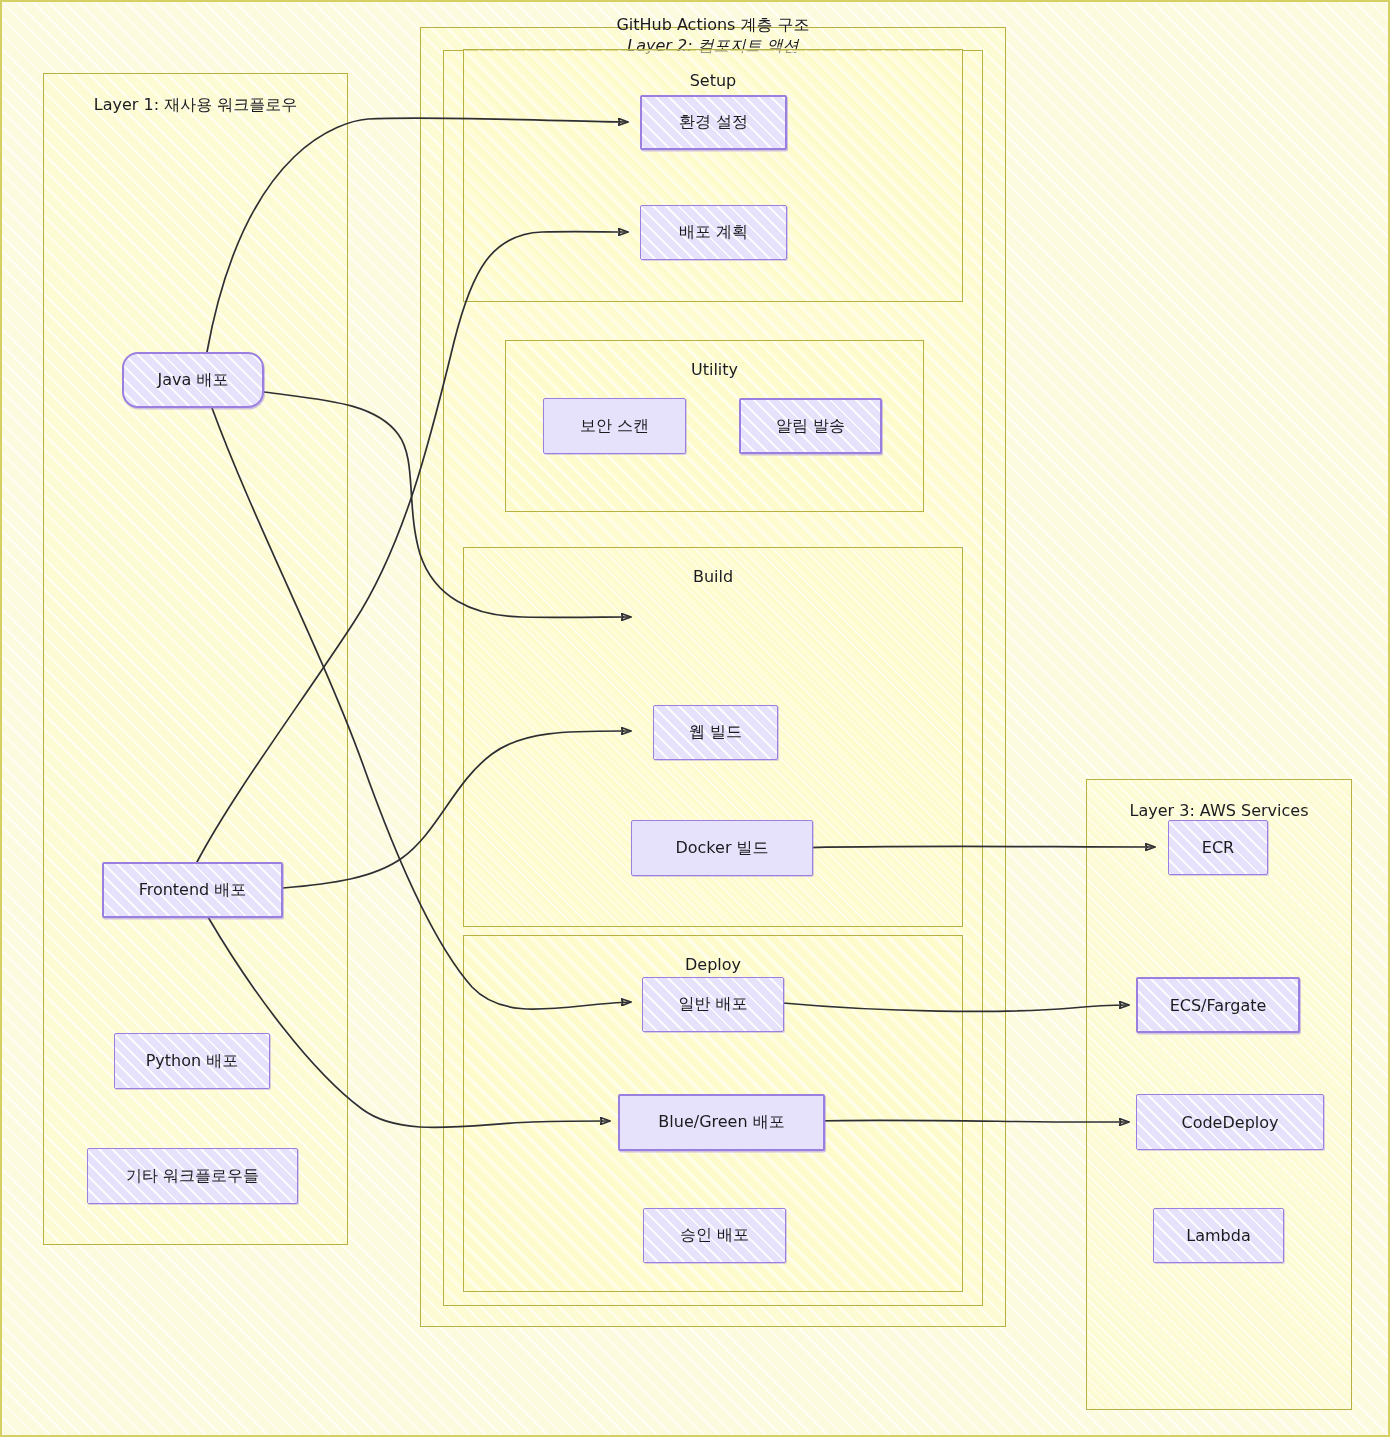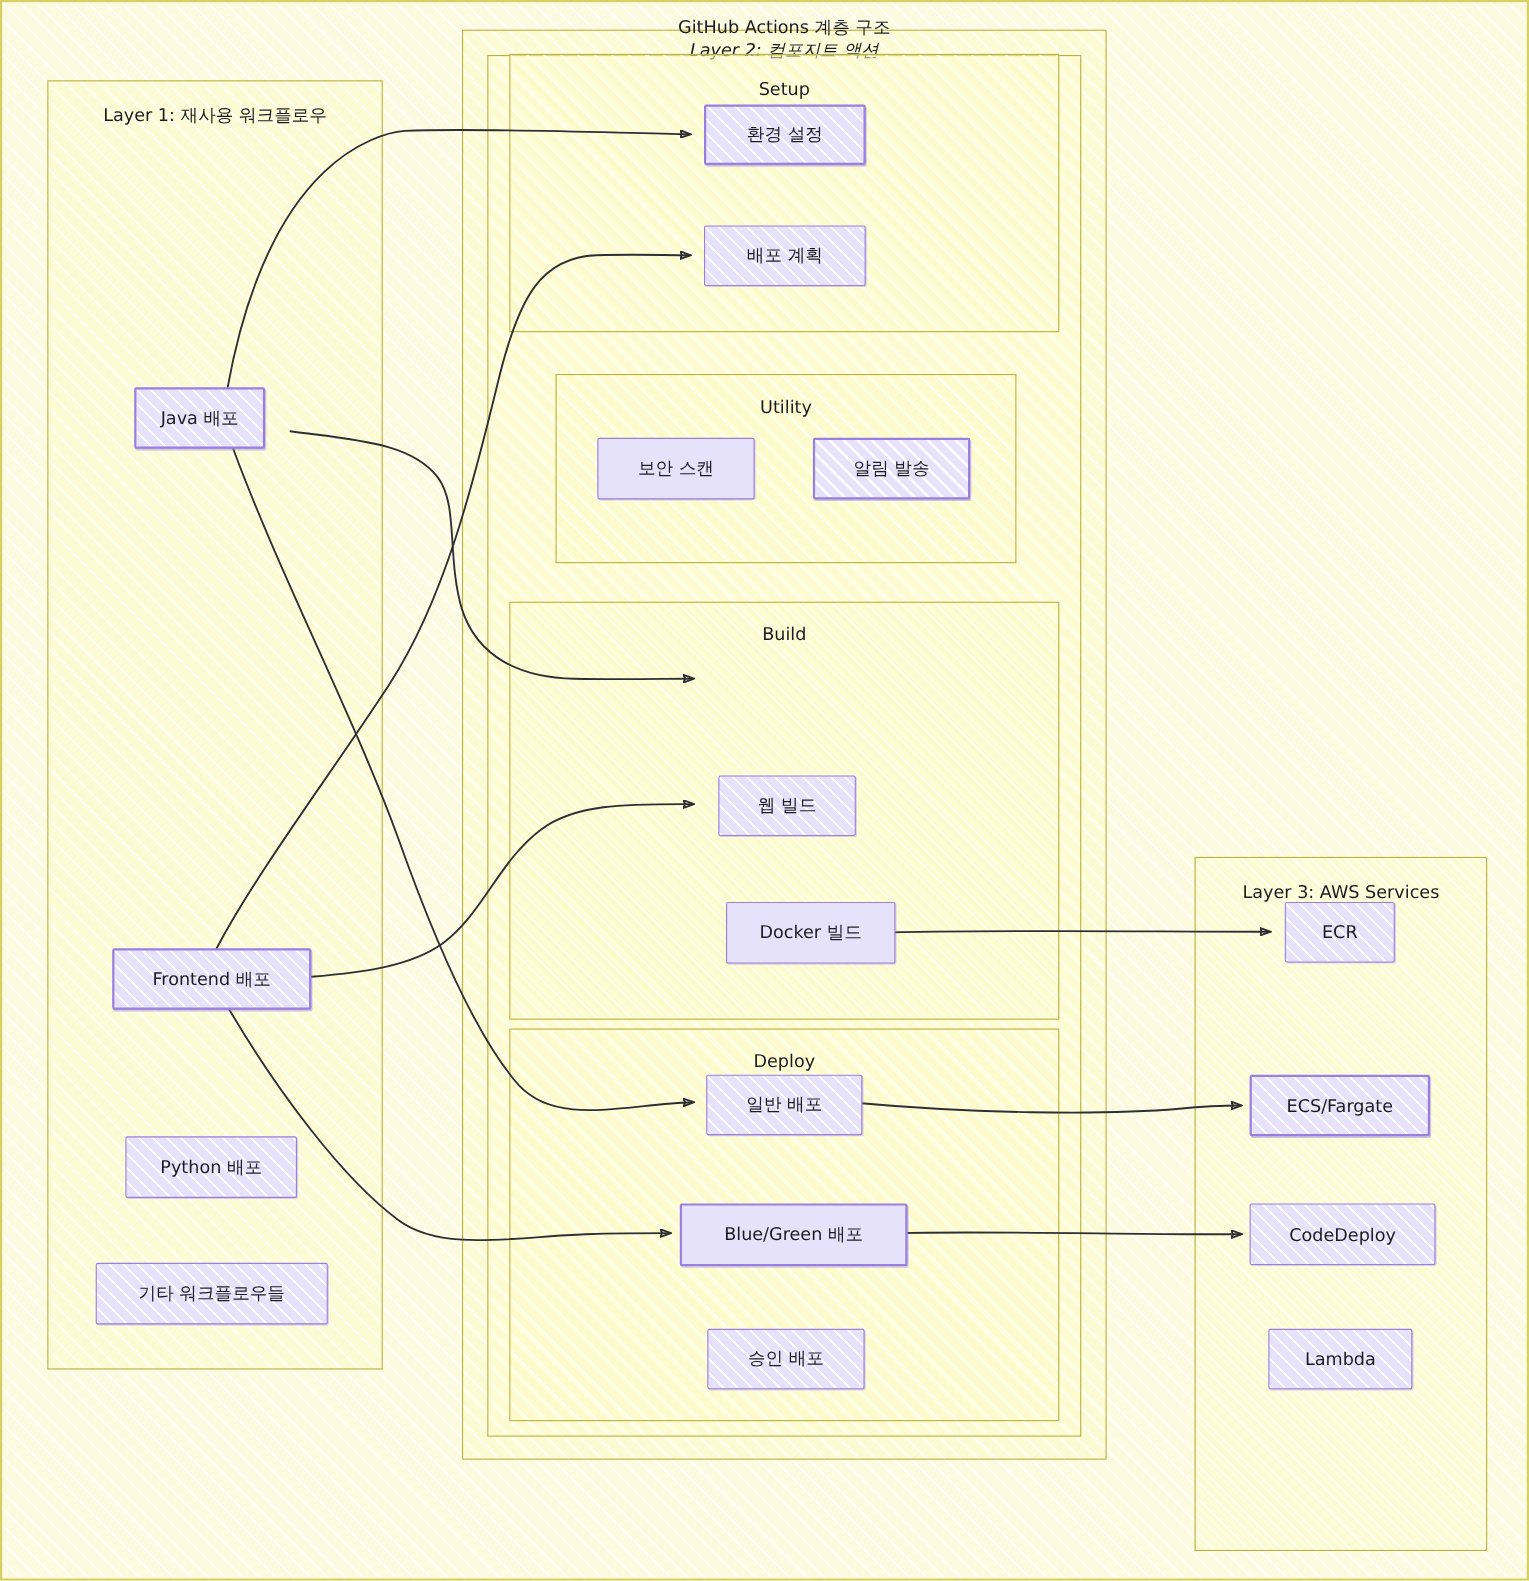--- a/index.html
+++ b/index.html
@@ -124,21 +124,21 @@
     <path d="M206,915 C250,990 310,1070 360,1107 C400,1137 470,1122 530,1120
              C565,1119 592,1119 607,1119" marker-end="url(#ah)"></path>
 
     <path d="M793,846 C900,843 1040,845 1152,845" marker-end="url(#ah)"></path>
 
     <path d="M781,1001 C880,1010 1000,1012 1070,1006 C1100,1003 1118,1003 1126,1003" marker-end="url(#ah)"></path>
 
     <path d="M810,1119 C900,1117 1010,1120 1078,1120 C1105,1120 1120,1120 1126,1120" marker-end="url(#ah)"></path>
   </svg>
 
-  <div class="node hatched" style="left:120px;top:350px;width:119px;height:56px;">
+  <div class="node hatched" style="left:120px;top:350px;width:142px;height:56px;border-radius:16px;">
     <span>Java 배포</span>
   </div>
 
   <div class="node hatched" style="left:100px;top:860px;width:181px;height:56px;">
     <span>Frontend 배포</span>
   </div>
 
   <div class="node thin hatched" style="left:112px;top:1031px;width:156px;height:56px;">
     <span>Python 배포</span>
   </div>
@@ -161,21 +161,21 @@
 
   <div class="node hatched" style="left:737px;top:396px;width:143px;height:56px;">
     <span>알림 발송</span>
   </div>
 
 
   <div class="node thin hatched" style="left:651px;top:703px;width:125px;height:55px;">
     <span>웹 빌드</span>
   </div>
 
-  <div class="node thin" style="left:658px;top:818px;width:154px;height:56px;">
+  <div class="node thin" style="left:629px;top:818px;width:182px;height:56px;">
     <span>Docker 빌드</span>
   </div>
 
   <div class="node thin hatched" style="left:640px;top:975px;width:142px;height:55px;">
     <span>일반 배포</span>
   </div>
 
   <div class="node" style="left:616px;top:1092px;width:207px;height:57px;">
     <span>Blue/Green 배포</span>
   </div>
@@ -185,21 +185,21 @@
   </div>
 
   <div class="node thin hatched" style="left:1166px;top:818px;width:100px;height:55px;">
     <span>ECR</span>
   </div>
 
   <div class="node hatched" style="left:1134px;top:975px;width:164px;height:56px;">
     <span>ECS/Fargate</span>
   </div>
 
-  <div class="node thin hatched" style="left:1134px;top:1092px;width:169px;height:56px;">
+  <div class="node thin hatched" style="left:1134px;top:1092px;width:188px;height:56px;">
     <span>CodeDeploy</span>
   </div>
 
   <div class="node thin hatched" style="left:1151px;top:1206px;width:131px;height:55px;">
     <span>Lambda</span>
   </div>
 
 
 </div>
 

